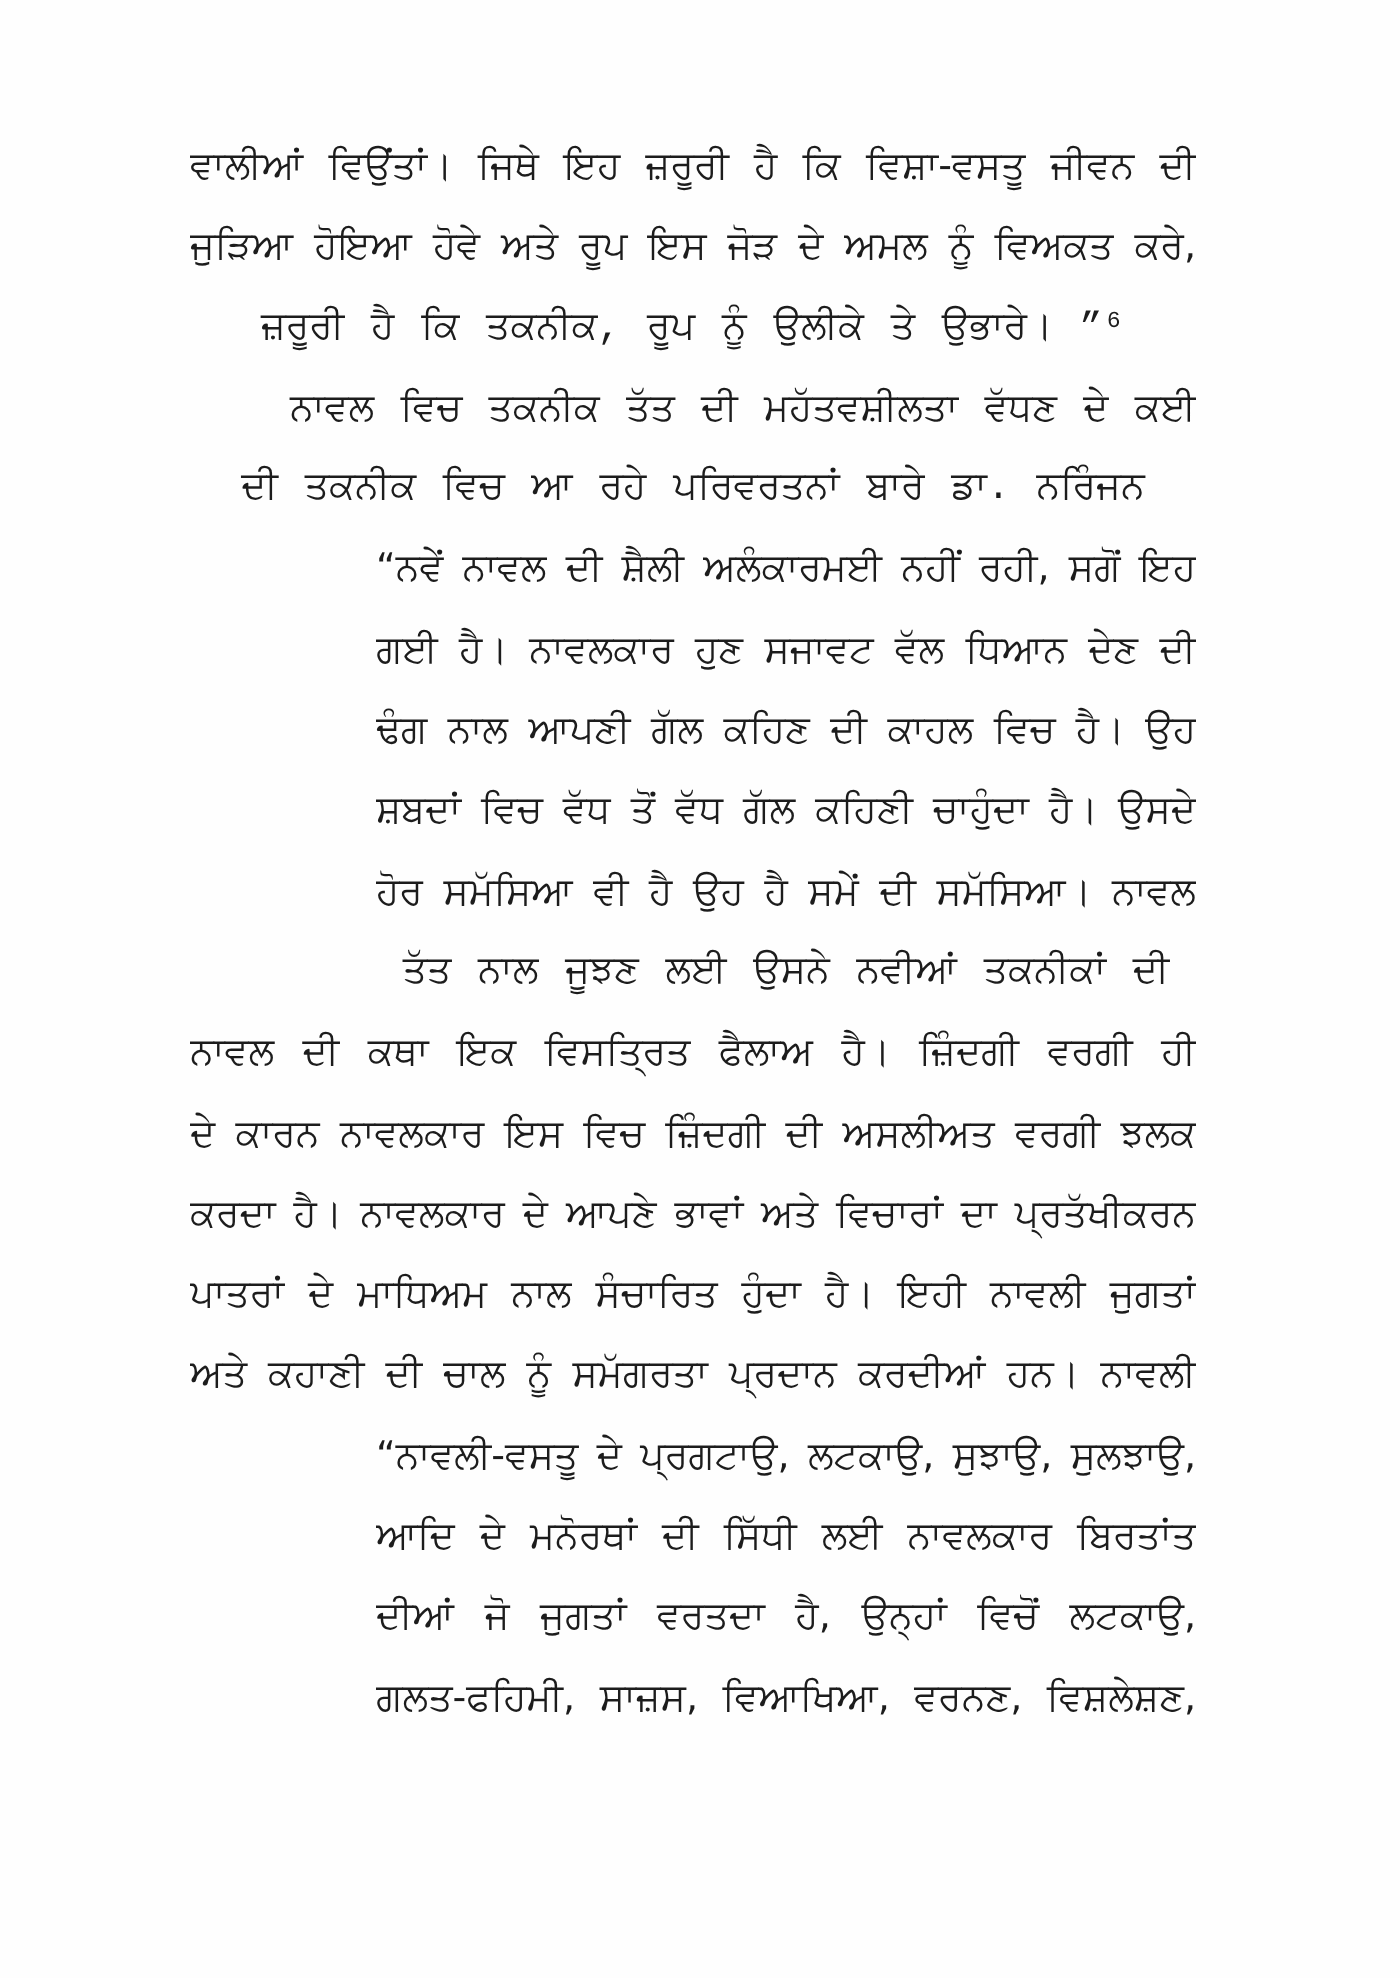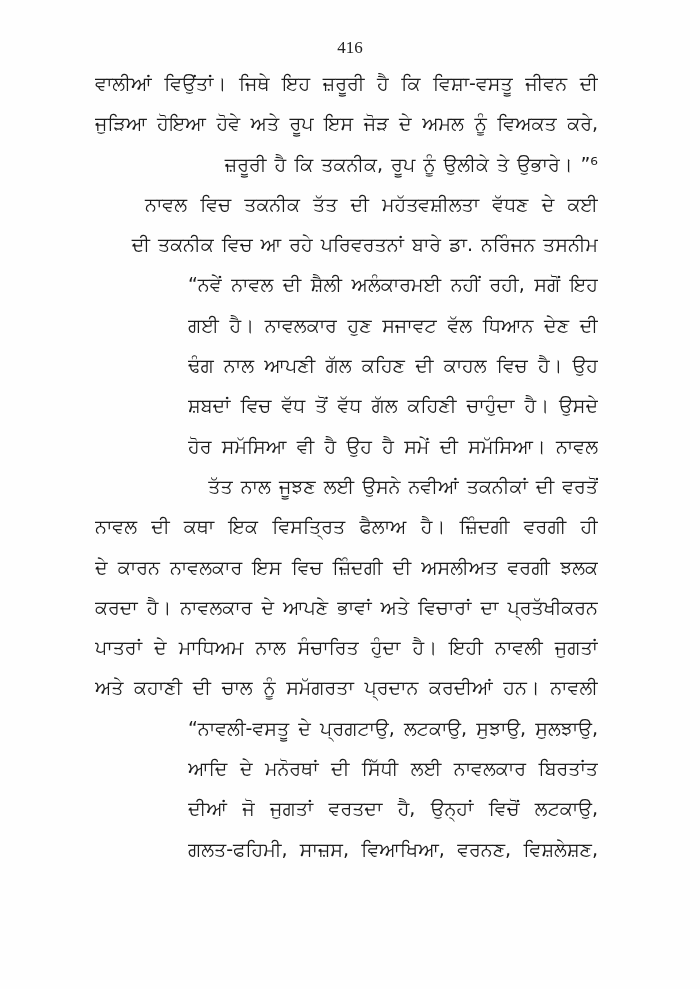--- a/index.html
+++ b/index.html
@@ -39,35 +39,35 @@
   .line {
     height: 40.3px;
     line-height: 40.3px;
     overflow: hidden;
   }
   .justify {
     text-align: justify;
     text-align-last: justify;
   }
   .left {
-    text-align: right;
+    text-align: center;
+    font-family: Liberation Mono, monospace;
   }
   .quote {
     margin-left: 93px;
   }
   .indent {
     padding-left: 50px;
   }
 </style>
 </head>
 <body>
 
 <div class="page">
 
-  <div class="page-number">416</div>
 
   <div class="body-text">
     <div class="line justify">ਵਾਲੀਆਂ ਵਿਉਂਤਾਂ। ਜਿਥੇ ਇਹ ਜ਼ਰੂਰੀ ਹੈ ਕਿ ਵਿਸ਼ਾ-ਵਸਤੂ ਜੀਵਨ ਦੀ ਸਮੁੱਚਤਾ ਨਾਲ</div>
     <div class="line justify">ਜੁੜਿਆ ਹੋਇਆ ਹੋਵੇ ਅਤੇ ਰੂਪ ਇਸ ਜੋੜ ਦੇ ਅਮਲ ਨੂੰ ਵਿਅਕਤ ਕਰੇ, ਉਥੇ ਇਹ ਵੀ</div>
     <div class="line left">ਜ਼ਰੂਰੀ ਹੈ ਕਿ ਤਕਨੀਕ, ਰੂਪ ਨੂੰ ਉਲੀਕੇ ਤੇ ਉਭਾਰੇ। ”⁶</div>
     <div class="line justify indent">ਨਾਵਲ ਵਿਚ ਤਕਨੀਕ ਤੱਤ ਦੀ ਮਹੱਤਵਸ਼ੀਲਤਾ ਵੱਧਣ ਦੇ ਕਈ ਕਾਰਨ ਹਨ। ਨਾਵਲ</div>
     <div class="line left">ਦੀ ਤਕਨੀਕ ਵਿਚ ਆ ਰਹੇ ਪਰਿਵਰਤਨਾਂ ਬਾਰੇ ਡਾ. ਨਰਿੰਜਨ ਤਸਨੀਮ ਲਿਖਦੇ ਹਨ :</div>
     <div class="line quote justify">“ਨਵੇਂ ਨਾਵਲ ਦੀ ਸ਼ੈਲੀ ਅਲੰਕਾਰਮਈ ਨਹੀਂ ਰਹੀ, ਸਗੋਂ ਇਹ ਕਾਵਿਮਈ ਹੋ</div>
     <div class="line quote justify">ਗਈ ਹੈ। ਨਾਵਲਕਾਰ ਹੁਣ ਸਜਾਵਟ ਵੱਲ ਧਿਆਨ ਦੇਣ ਦੀ ਬਜਾਏ ਸੰਕੇਤਕ</div>
     <div class="line quote justify">ਢੰਗ ਨਾਲ ਆਪਣੀ ਗੱਲ ਕਹਿਣ ਦੀ ਕਾਹਲ ਵਿਚ ਹੈ। ਉਹ ਘੱਟ ਤੋਂ ਘੱਟ</div>

